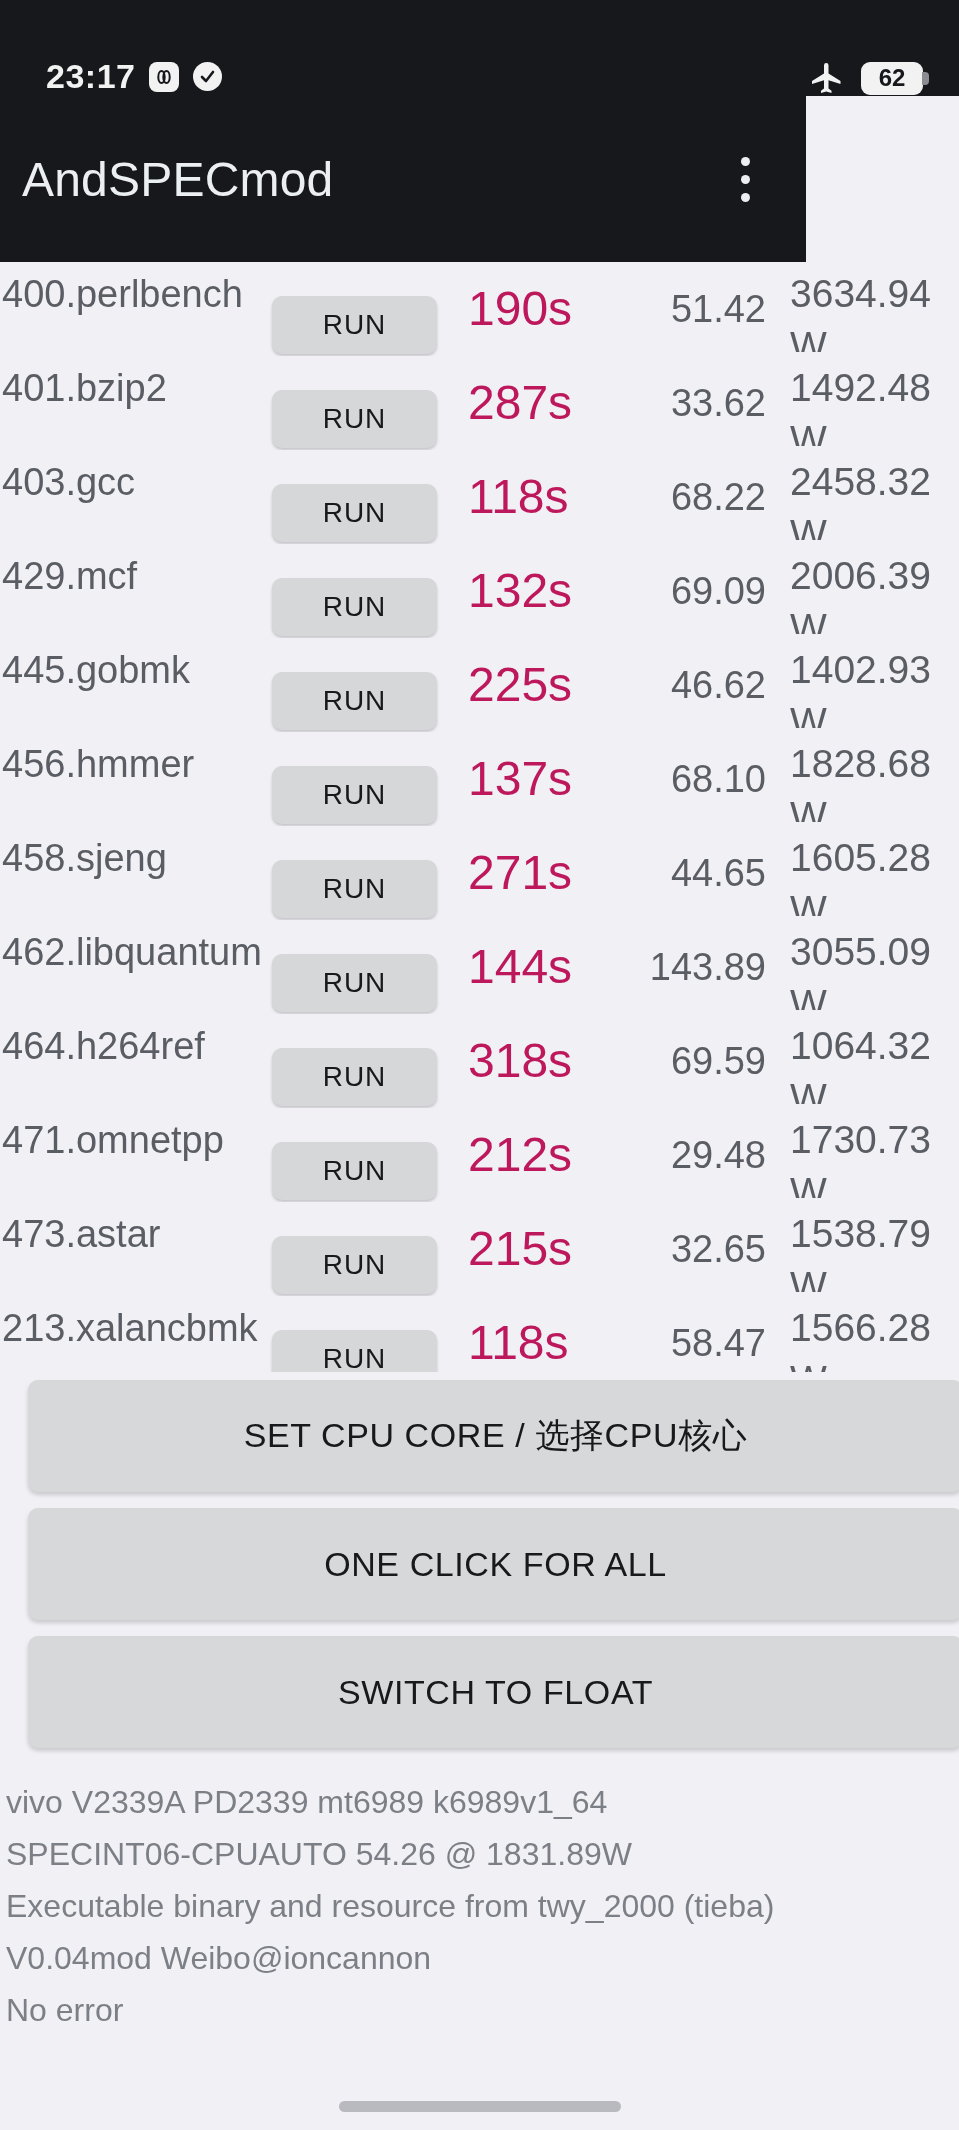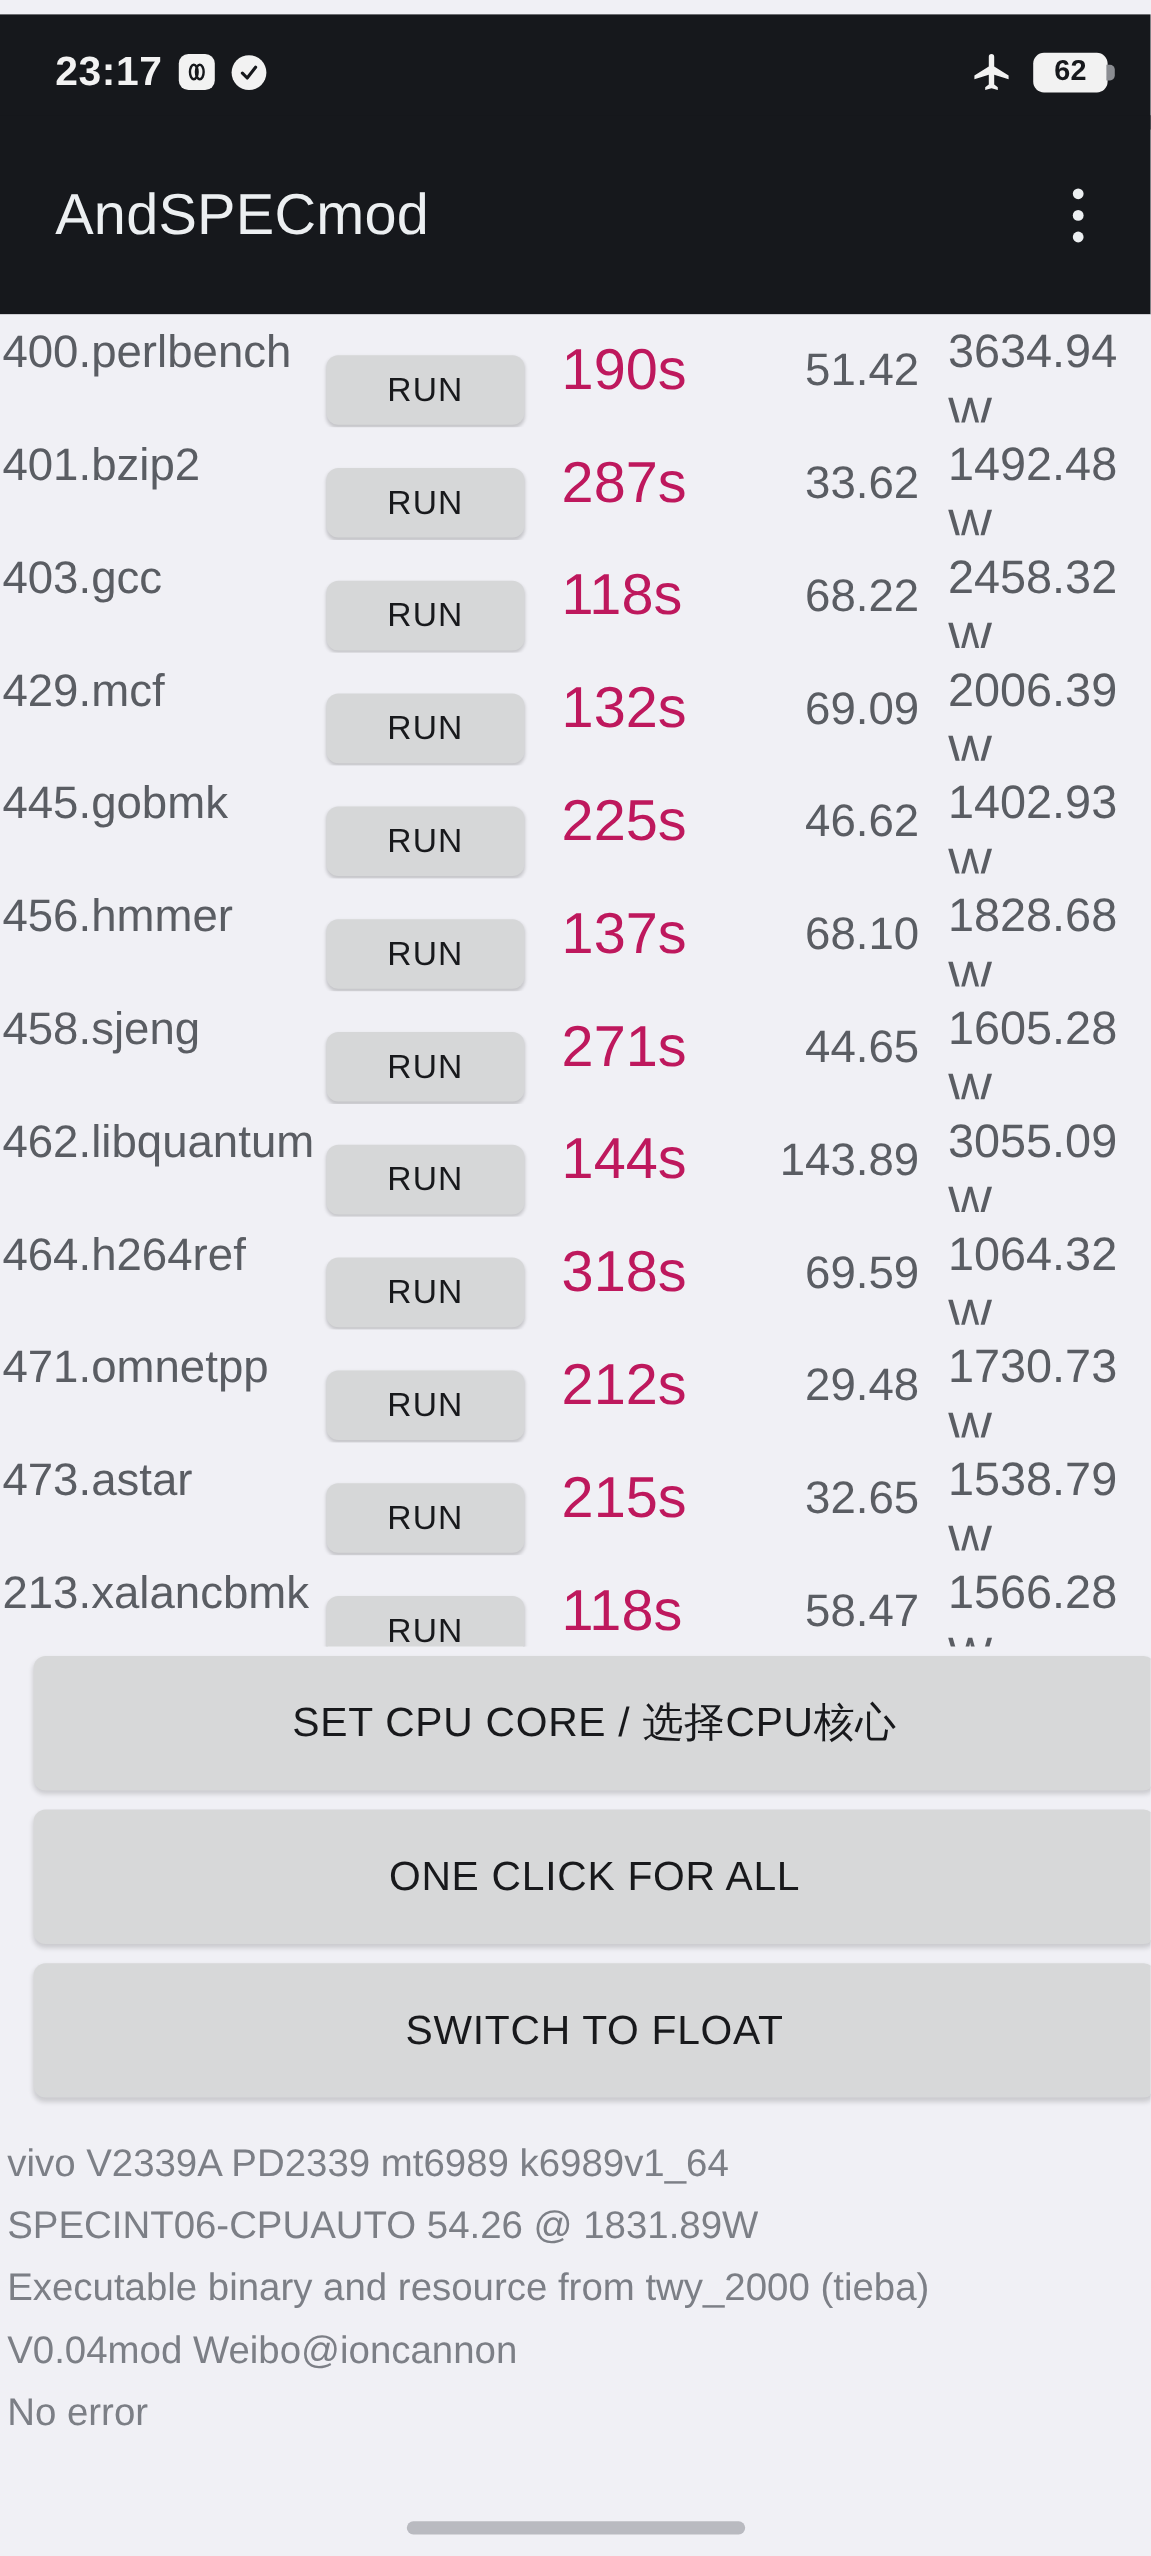--- a/index.html
+++ b/index.html
@@ -16,26 +16,26 @@
     position: relative;
     width: 959px;
     height: 2130px;
     background: #f0f0f5;
     overflow: hidden;
   }
 
   
   .statusbar {
     position: absolute;
-    top: 12px; left: 0;
+    top: 0; left: 0;
     width: 959px;
     height: 96px;
     background: #16181c;
     display: flex;
-    align-items: center;
+    align-items: flex-end;
     justify-content: space-between;
     padding: 0 36px 0 46px;
   }
   .status-left {
     display: flex;
     align-items: center;
     gap: 14px;
   }
   .status-time {
     color: #f2f2f2;
@@ -93,27 +93,27 @@
     color: #16181c;
     font-size: 24px;
     font-weight: bold;
     line-height: 1;
   }
 
   
   .appbar {
     position: absolute;
     top: 96px; left: 0;
-    width: 959px;
+    width: 806px;
     height: 166px;
     background: #16181c;
     display: flex;
     align-items: center;
     justify-content: space-between;
-    padding: 0 44px 0 46px;
+    padding: 0 44px 0 22px;
   }
   .app-title {
     color: #eceff1;
     font-size: 48px;
     font-weight: normal;
     letter-spacing: 0.2px;
   }
   .overflow-menu {
     display: flex;
     flex-direction: column;

